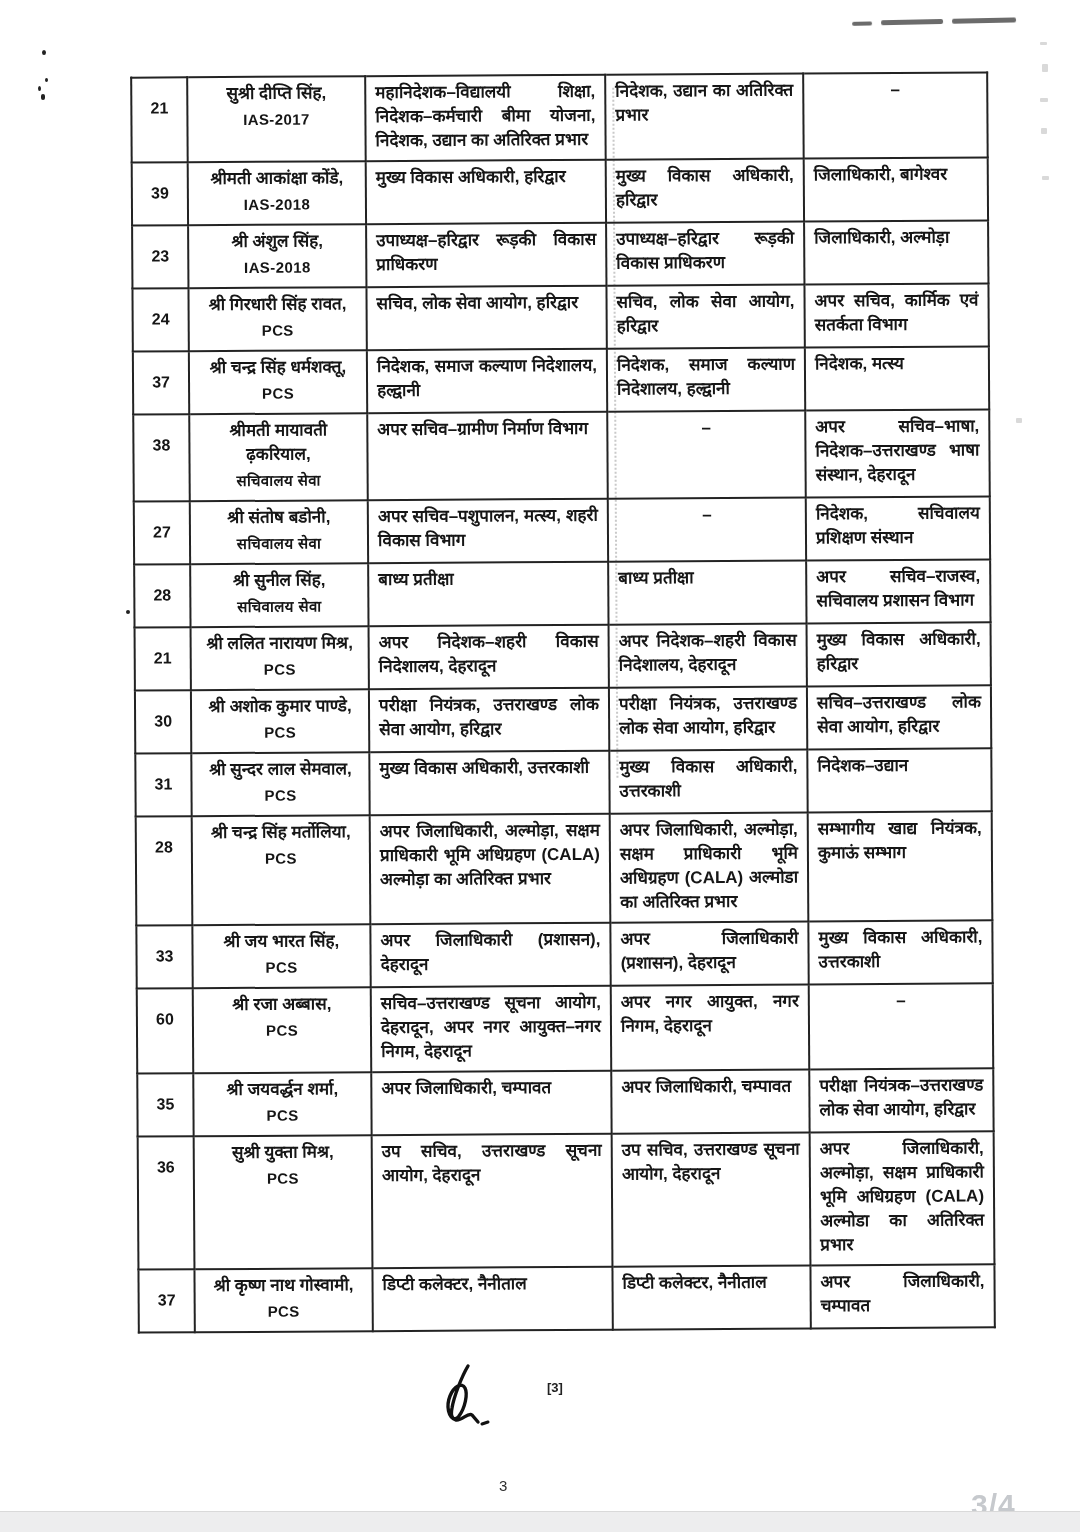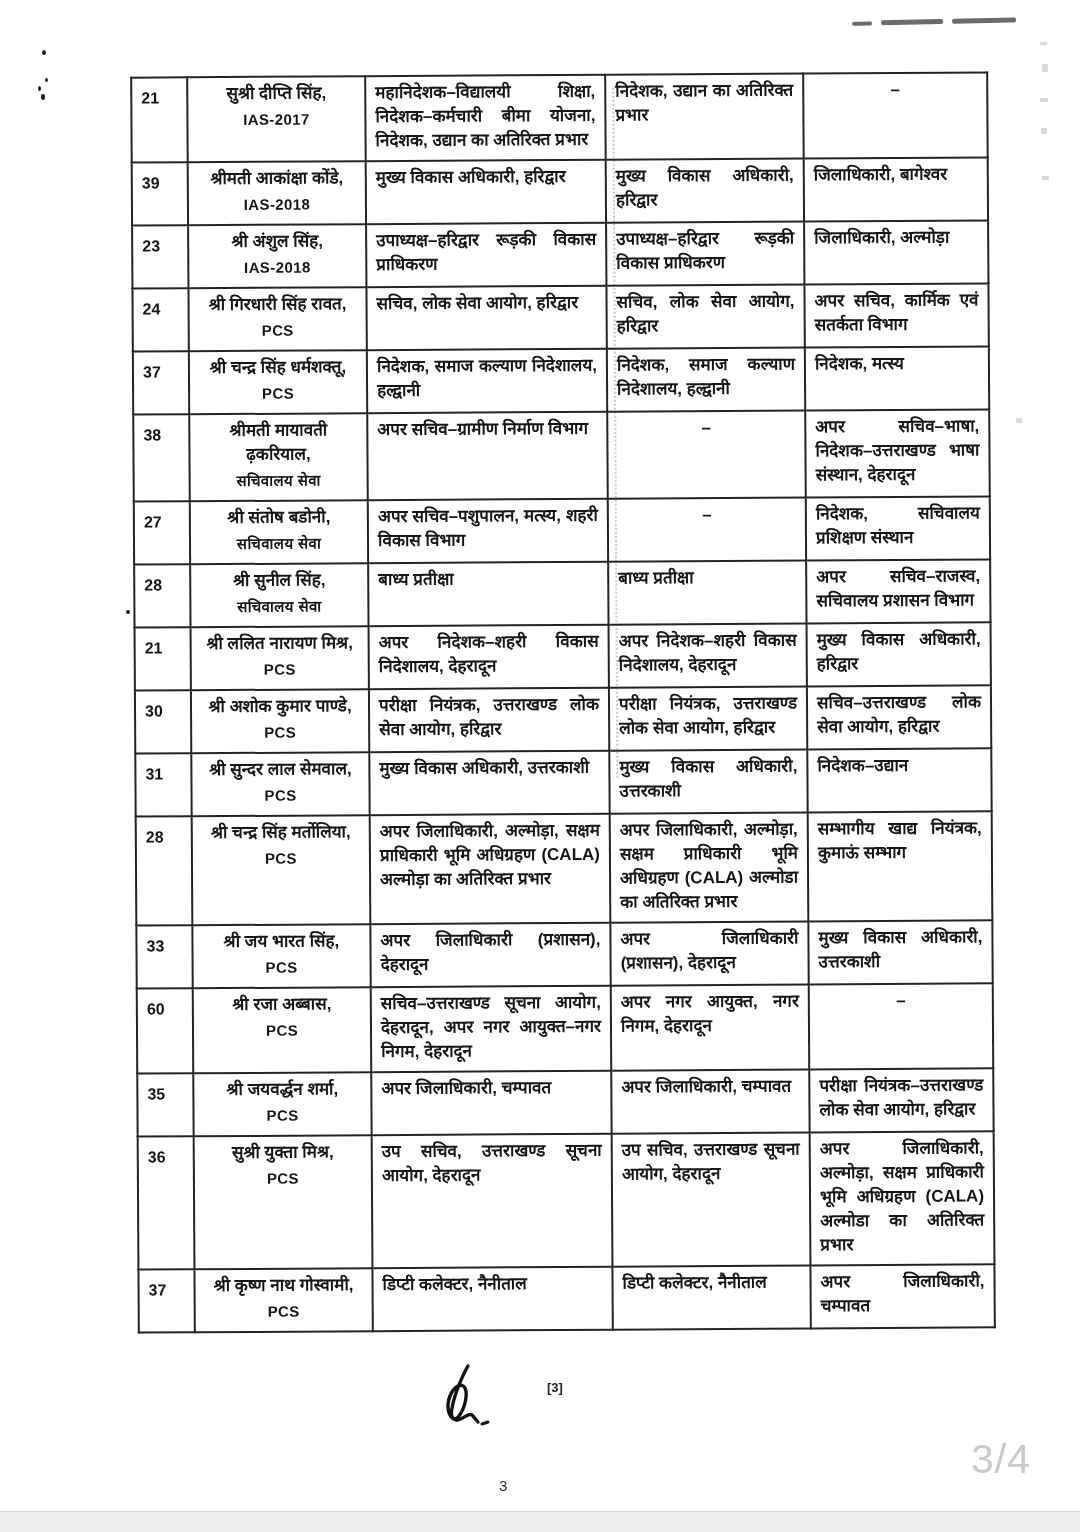--- a/index.html
+++ b/index.html
@@ -7,37 +7,37 @@
        font-family:"Liberation Sans","DejaVu Sans",sans-serif;color:#1a1a1a;}
   .page{position:absolute;inset:0;background:#ffffff;}
 
   
   .table-wrap{position:absolute;left:134px;top:74px;width:856px;
               transform:rotate(-0.35deg);transform-origin:50% 50%;}
   table{border-collapse:collapse;table-layout:fixed;width:856px;}
   td{border:2px solid #232323;vertical-align:top;padding:4px 9px 7px 9px;
      font-size:17px;line-height:24px;font-weight:600;color:#161616;
      word-wrap:break-word;}
-  td.c-sno{text-align:left;font-size:16px;font-weight:700;padding-top:8px;
+  td.c-sno{text-align:center;font-size:16px;font-weight:700;padding-top:18px;
            font-family:"Liberation Sans",sans-serif;}
   td.c-name{text-align:center;}
   td.c-name .nm{font-weight:700;text-align:center;}
   td.c-name .svc{font-weight:700;font-size:15px;letter-spacing:.4px;margin-top:2px;}
   td.c-post{text-align:justify;}
   td.c-post.dash{text-align:center;font-weight:700;}
 
   
   .crease{position:absolute;left:482px;top:14px;height:690px;width:0;
           border-left:2px dotted rgba(60,60,60,.28);pointer-events:none;}
 
   
   .signature{position:absolute;left:432px;top:1360px;width:80px;height:72px;}
   .footnote{position:absolute;left:547px;top:1380px;font-size:13px;font-weight:700;color:#222;}
   .page-number{position:absolute;left:499px;top:1477px;font-size:15px;color:#2e2e2e;}
-  .pager{position:absolute;left:971px;top:1436px;font-size:41px;font-weight:400;
+  .pager{position:absolute;left:971px;top:1488px;font-size:30px;font-weight:700;
          color:#c6c9cd;letter-spacing:1px;}
   .footer-bar{position:absolute;left:0;bottom:0;width:1080px;height:20px;
               background:#ededee;border-top:1px solid #d9d9d9;}
 
   
   .redaction{position:absolute;left:852px;top:12px;width:178px;height:13px;
              filter:blur(.6px);opacity:.75;transform:rotate(-1.2deg);}
   .redaction span{display:inline-block;height:5px;background:#3a3a3a;
                   border-radius:2px;margin-right:9px;vertical-align:middle;}
   .redaction .s1{width:20px;height:4px;}

